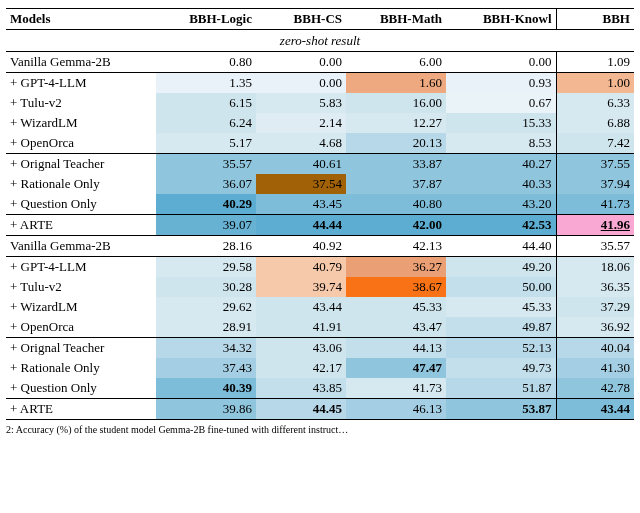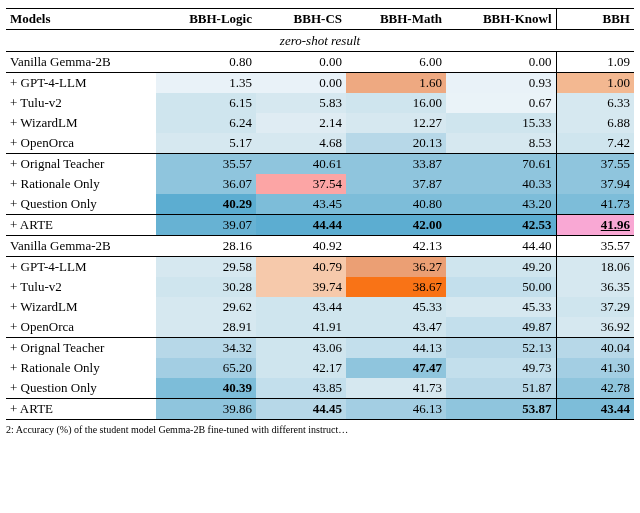--- a/index.html
+++ b/index.html
@@ -118,27 +118,27 @@
         <td style="background: rgb(214, 232, 240);">4.68</td>
         <td style="background: rgb(183, 216, 232);">20.13</td>
         <td style="background: rgb(214, 232, 240); padding-left: 36px;">8.53</td>
         <td class="vsep" style="background: rgb(207, 229, 238);">7.42</td>
       </tr>
       <tr class="rule-thin-top">
         <td class="model-name">+ Orignal Teacher</td>
         <td style="background: rgb(143, 197, 221);">35.57</td>
         <td style="background: rgb(143, 197, 221);">40.61</td>
         <td style="background: rgb(143, 197, 221);">33.87</td>
-        <td style="background: rgb(143, 197, 221);">70.61</td>
+        <td style="background: rgb(143, 197, 221);">40.27</td>
         <td class="vsep" style="background: rgb(143, 197, 221);">37.55</td>
       </tr>
       <tr>
         <td class="model-name">+ Rationale Only</td>
         <td style="background: rgb(143, 197, 221);">36.07</td>
-        <td style="background: #fca5a5;">37.54</td>
+        <td style="background: #a16207;">37.54</td>
         <td style="background: rgb(143, 197, 221);">37.87</td>
         <td style="background: rgb(143, 197, 221);">40.33</td>
         <td class="vsep" style="background: rgb(143, 197, 221);">37.94</td>
       </tr>
       <tr>
         <td class="model-name">+ Question Only</td>
         <td class="bold" style="background: rgb(92, 173, 209);">40.29</td>
         <td style="background: rgb(125, 189, 217);">43.45</td>
         <td style="background: rgb(125, 189, 217);">40.80</td>
         <td style="background: rgb(125, 189, 217);">43.20</td>
@@ -195,21 +195,21 @@
       <tr class="rule-thin-top">
         <td class="model-name">+ Orignal Teacher</td>
         <td style="background: rgb(183, 216, 232);">34.32</td>
         <td style="background: rgb(207, 229, 238);">43.06</td>
         <td style="background: rgb(195, 223, 236);">44.13</td>
         <td style="background: rgb(183, 216, 232);">52.13</td>
         <td class="vsep" style="background: rgb(183, 216, 232);">40.04</td>
       </tr>
       <tr>
         <td class="model-name">+ Rationale Only</td>
-        <td style="background: rgb(163, 206, 227);">65.20</td>
+        <td style="background: rgb(163, 206, 227);">37.43</td>
         <td style="background: rgb(207, 229, 238);">42.17</td>
         <td class="bold" style="background: rgb(143, 197, 221);">47.47</td>
         <td style="background: rgb(195, 223, 236);">49.73</td>
         <td class="vsep" style="background: rgb(163, 206, 227);">41.30</td>
       </tr>
       <tr>
         <td class="model-name">+ Question Only</td>
         <td class="bold" style="background: rgb(125, 189, 217);">40.39</td>
         <td style="background: rgb(195, 223, 236);">43.85</td>
         <td style="background: rgb(214, 232, 240);">41.73</td>

